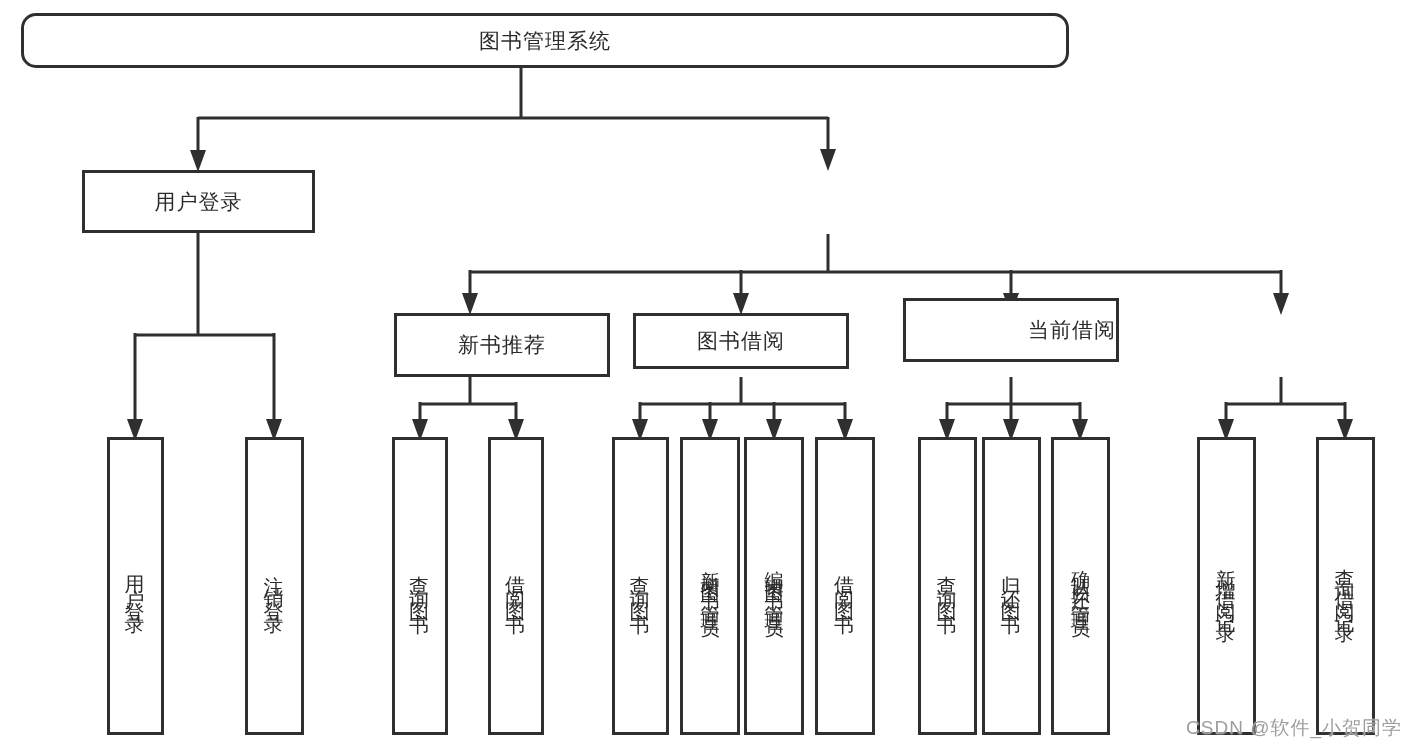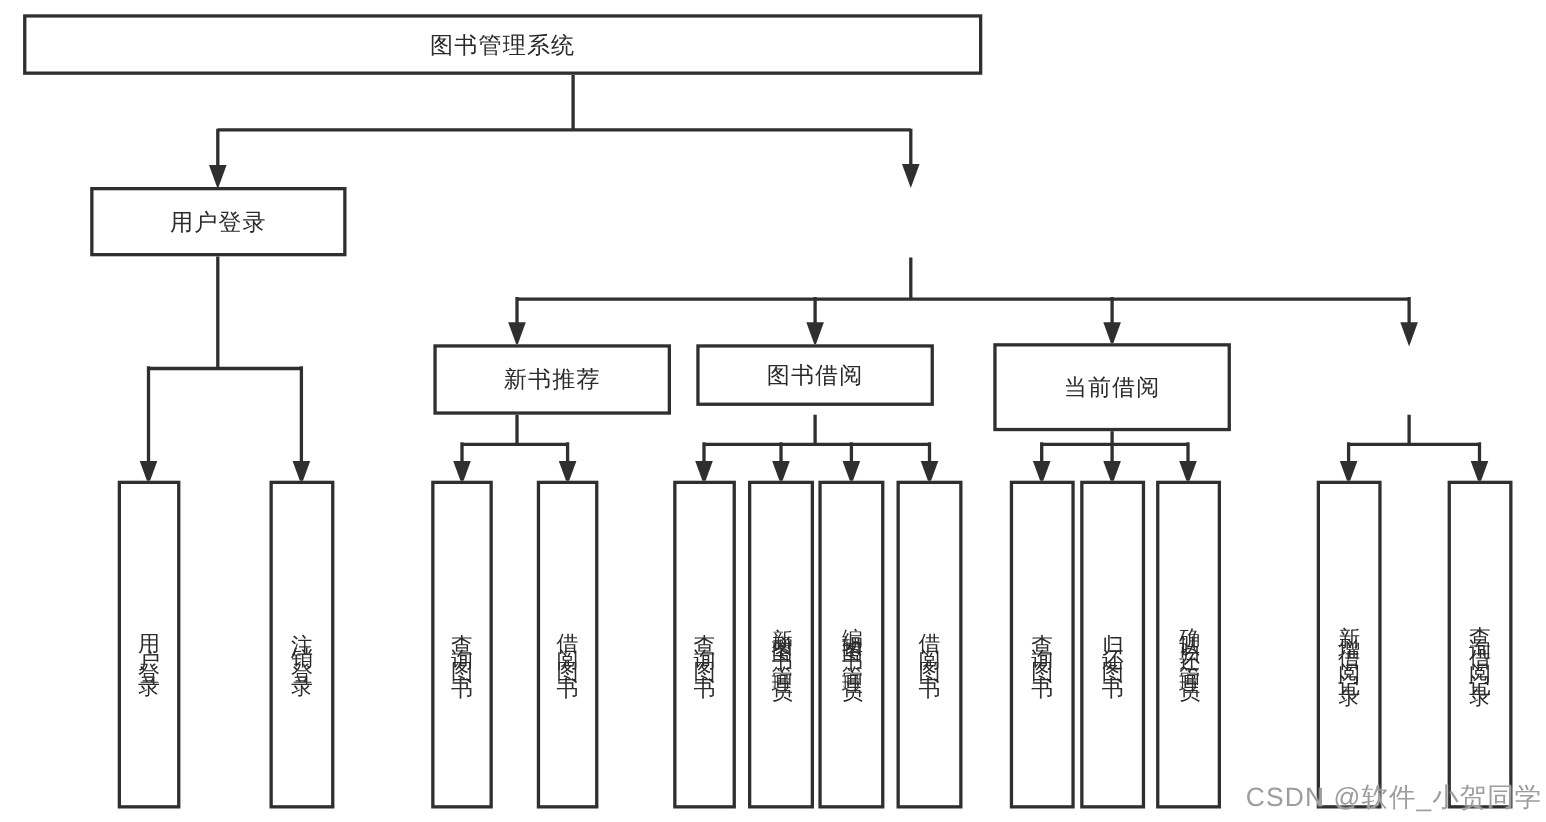--- a/index.html
+++ b/index.html
@@ -48,21 +48,21 @@
     letter-spacing: 11px;
   }
   .vt-tight {
     font-size: 19px;
     letter-spacing: 7px;
   }
   .watermark {
     position: absolute;
     right: 3px;
     bottom: 6px;
-    font-size: 24px;
+    font-size: 19px;
     color: #9d9d9d;
     letter-spacing: 1px;
     white-space: nowrap;
     text-shadow: 0 0 2px #ffffff;
   }
 </style>
 </head>
 <body>
 
 <div id="stage">
@@ -100,35 +100,35 @@
       <polygon points="766,419 782,419 774,441"></polygon>
       <polygon points="837,419 853,419 845,441"></polygon>
       <polygon points="939,419 955,419 947,441"></polygon>
       <polygon points="1003,419 1019,419 1011,441"></polygon>
       <polygon points="1072,419 1088,419 1080,441"></polygon>
       <polygon points="1218,419 1234,419 1226,441"></polygon>
       <polygon points="1337,419 1353,419 1345,441"></polygon>
     </g>
   </svg>
 
-  <div class="node h-node" style="left:21px; top:13px; width:872px; height:55px;">
+  <div class="node h-node" style="left:21px; top:13px; width:1048px; height:55px;border-radius:15px;">
     <span>图书管理系统</span>
   </div>
 
   <div class="node h-node" style="left:82px; top:170px; width:233px; height:63px;">
     <span>用户登录</span>
   </div>
 
   <div class="node h-node" style="left:362px; top:313px; width:216px; height:64px;margin-left:32px;">
     <span>新书推荐</span>
   </div>
   <div class="node h-node" style="left:633px; top:313px; width:216px; height:56px;">
     <span>图书借阅</span>
   </div>
-  <div class="node h-node" style="left:903px; top:312px; width:216px; height:80px;">
+  <div class="node h-node" style="left:903px; top:298px; width:216px; height:64px;justify-content:flex-end;">
     <span>当前借阅</span>
   </div>
 
   <div class="node leaf" style="left:107px; top:437px; width:57px; height:298px;">
     <span class="vt">用户登录</span>
   </div>
   <div class="node leaf" style="left:245px; top:437px; width:59px; height:298px;">
     <span class="vt">注销登录</span>
   </div>
 

